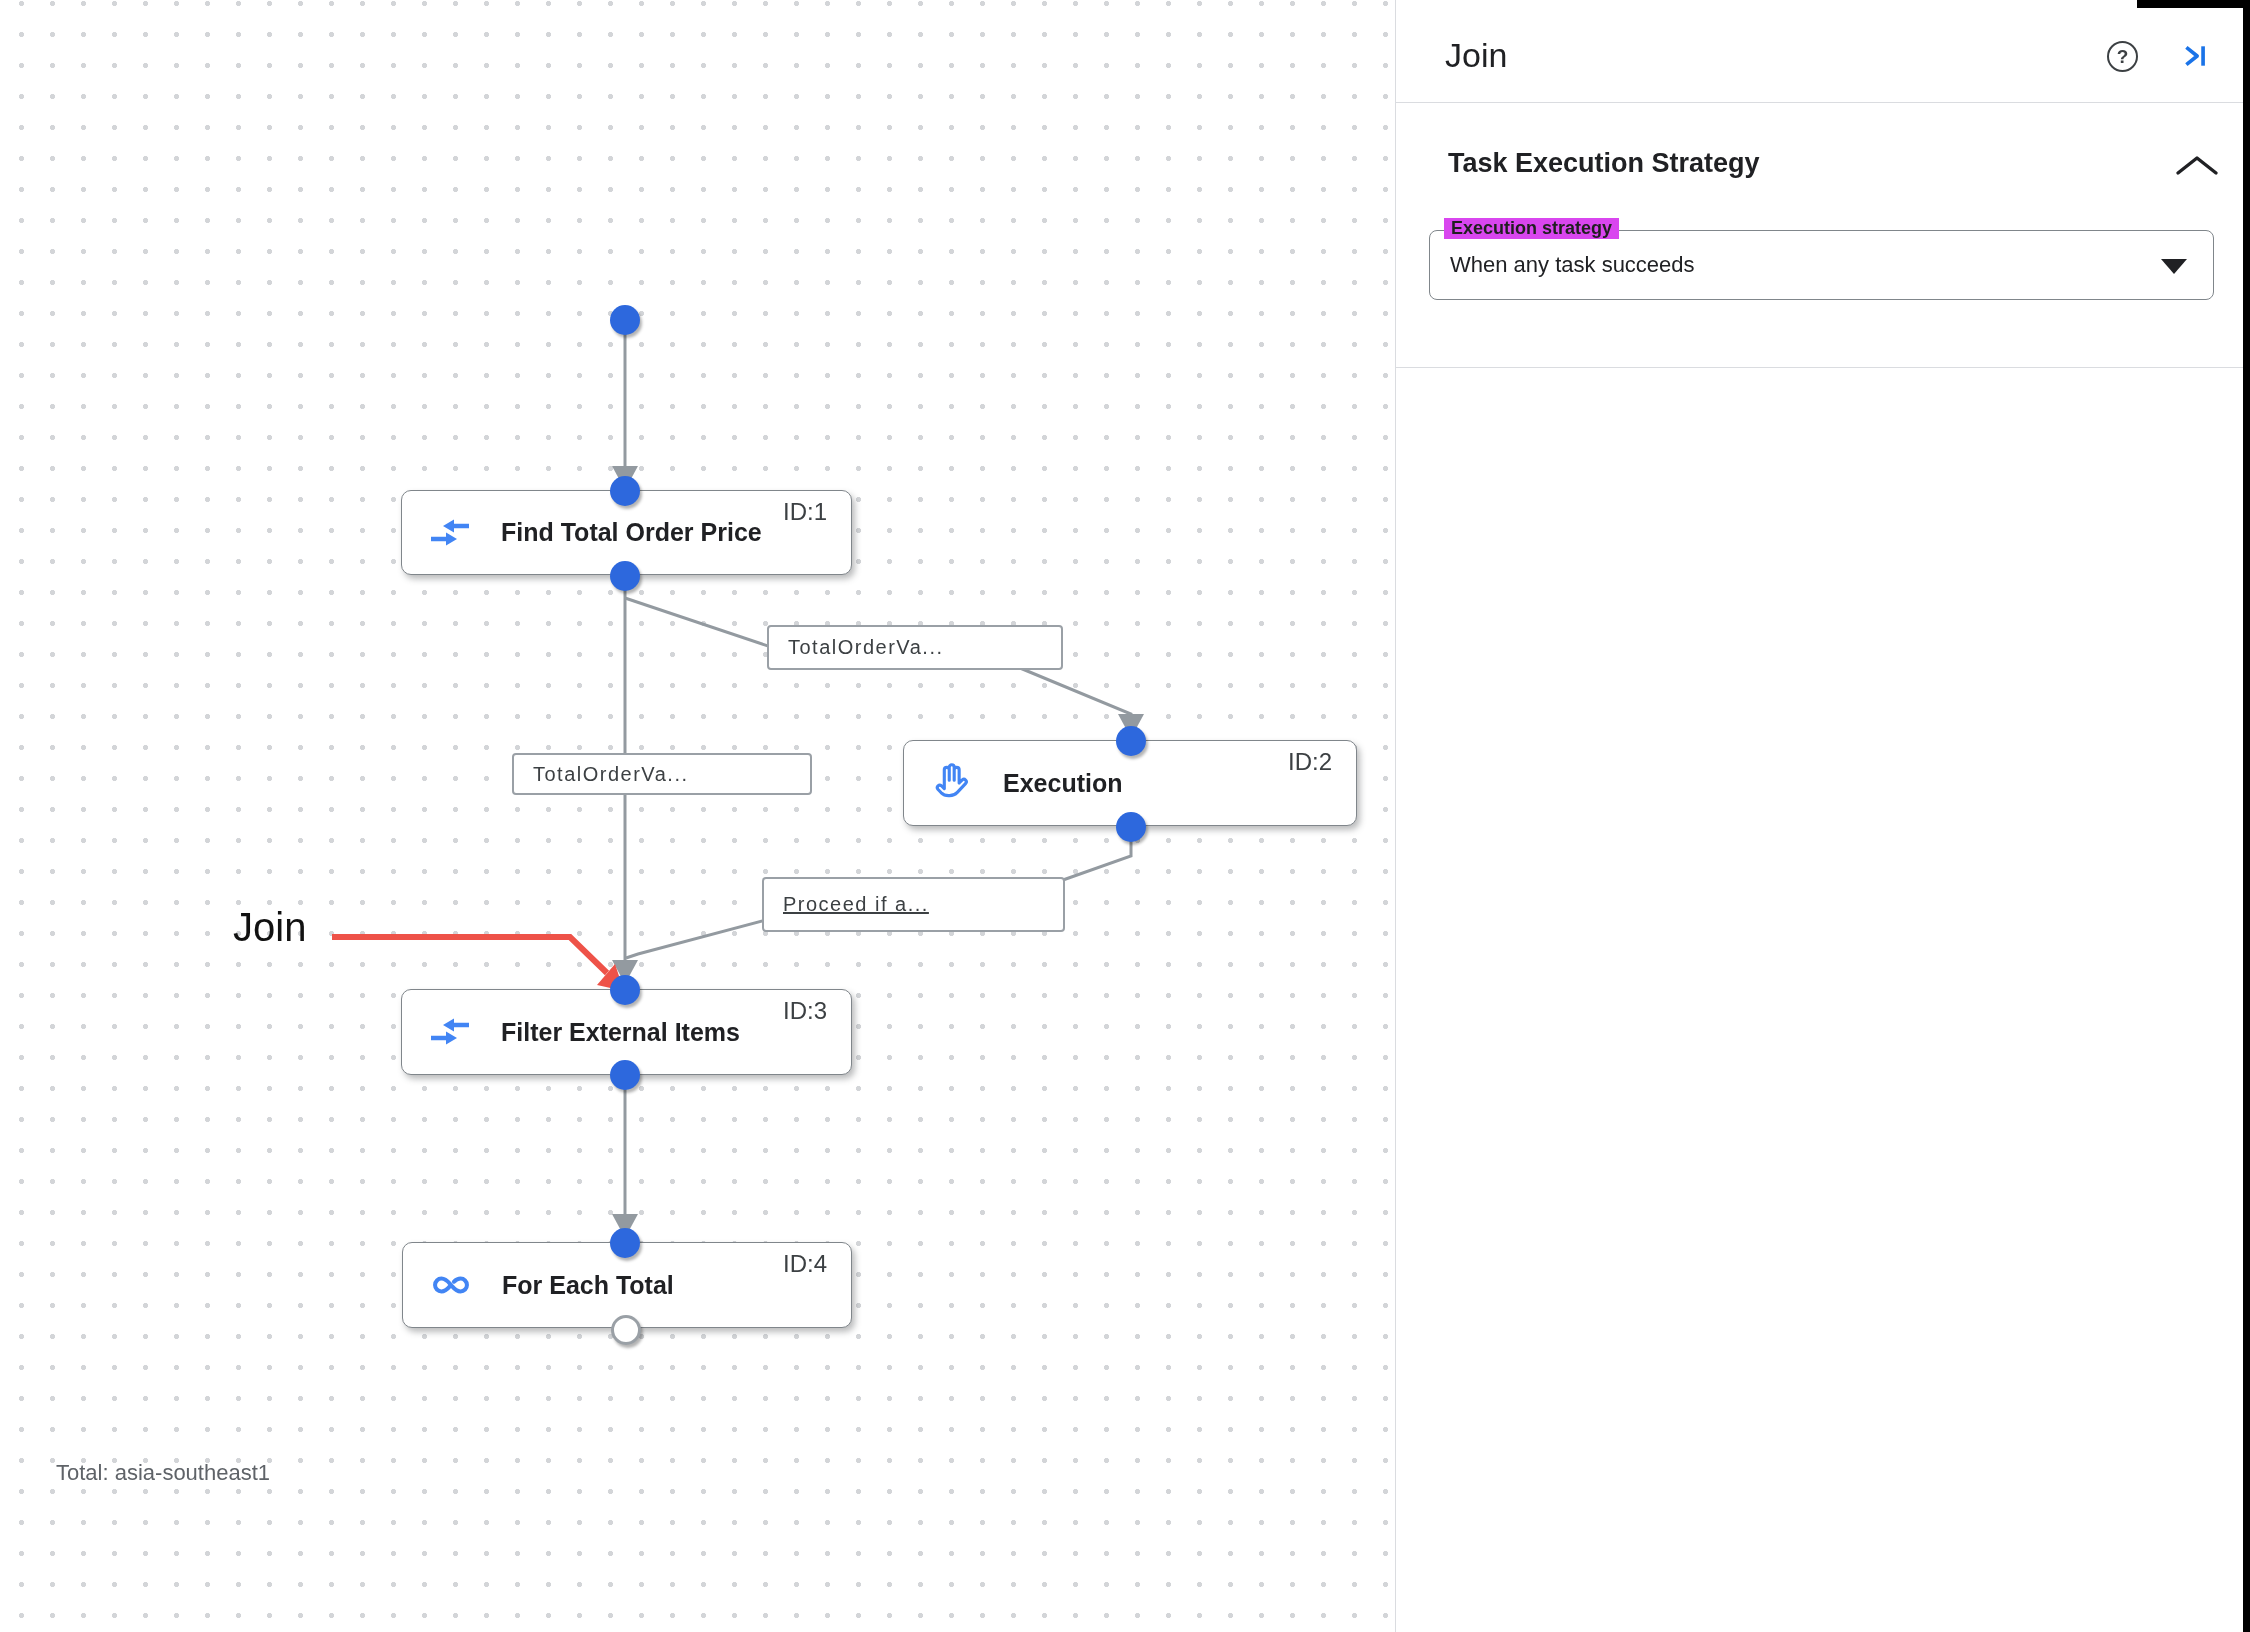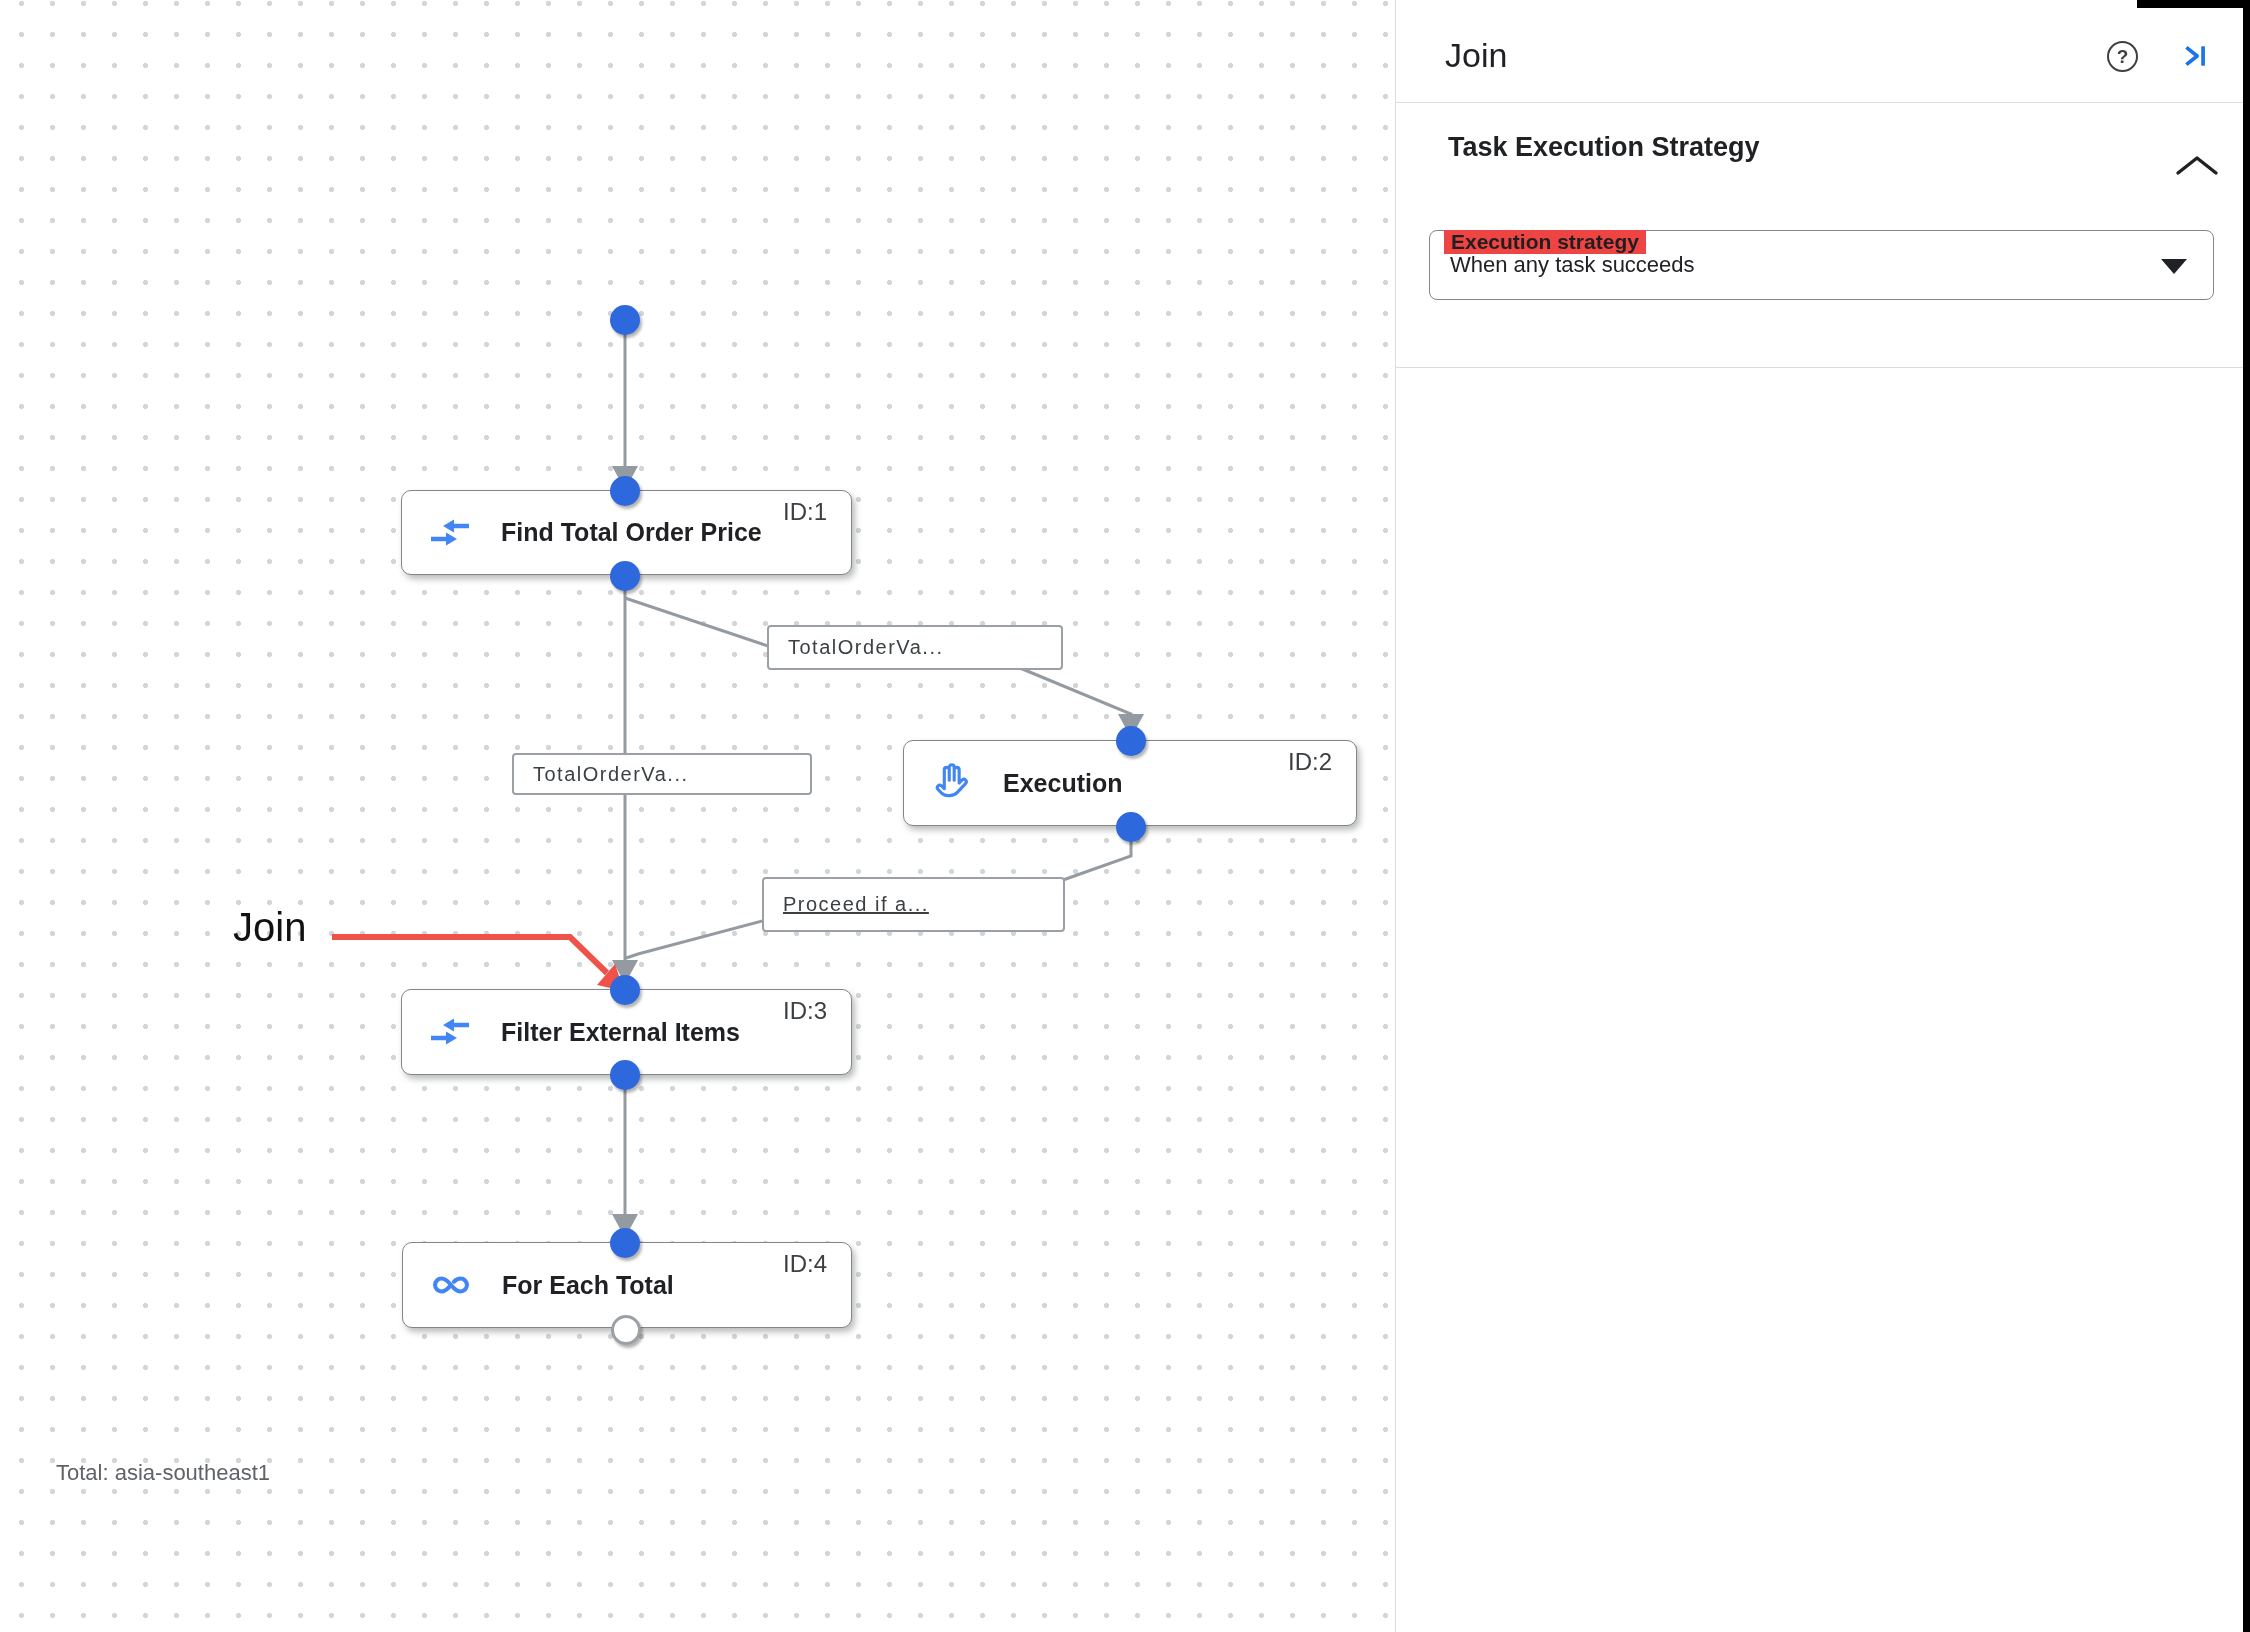--- a/index.html
+++ b/index.html
@@ -52,30 +52,30 @@
   
   .panel { position:absolute; left:1395px; top:0; width:855px; height:1632px; background:#fff; border-left:1px solid #dadce0; }
   .panel-header { position:absolute; left:0; top:0; width:100%; height:103px; border-bottom:1px solid #dadce0; }
   .panel-title { position:absolute; left:49px; top:36px; font-size:34px; font-weight:400; color:#202124; }
   .help-btn {
     position:absolute; left:711px; top:41px; width:31px; height:31px; border:2.5px solid #3c4043; border-radius:50%;
     display:flex; align-items:center; justify-content:center; font-size:19px; font-weight:700; color:#3c4043; cursor:pointer;
   }
   .collapse-btn { position:absolute; left:785px; top:42px; width:28px; height:28px; cursor:pointer; }
 
-  .section-title { position:absolute; left:52px; top:132px; font-size:27px; font-weight:700; color:#202124; }
+  .section-title { position:absolute; left:52px; top:148px; font-size:27px; font-weight:700; color:#202124; }
   .section-chevron { position:absolute; left:779px; top:155px; width:44px; height:21px; cursor:pointer; }
 
   .dropdown {
     position:absolute; left:33px; top:230px; width:785px; height:70px;
     border:1.5px solid #80868b; border-radius:8px; background:#fff; cursor:pointer;
   }
   .dropdown .float-label {
-    position:absolute; left:14px; top:-13px; background:#ef4444; padding:0 7px;
-    font-size:21px; font-weight:600; color:#1f1f1f; white-space:nowrap;margin-top:12px;
+    position:absolute; left:14px; top:-13px; background:#d946ef; padding:0 7px;
+    font-size:18px; font-weight:600; color:#1f1f1f; white-space:nowrap;
   }
   .dropdown .value { position:absolute; left:20px; top:0; line-height:67px; font-size:22px; color:#202124; white-space:nowrap; }
   .dropdown .caret {
     position:absolute; right:26px; top:28px; width:0; height:0;
     border-left:13px solid transparent; border-right:13px solid transparent; border-top:15px solid #202124;
   }
   .section-divider { position:absolute; left:0; top:367px; width:100%; height:1px; background:#dadce0; }
 
   
   .bar-top { position:absolute; left:2137px; top:0; width:113px; height:8px; background:#000; }

